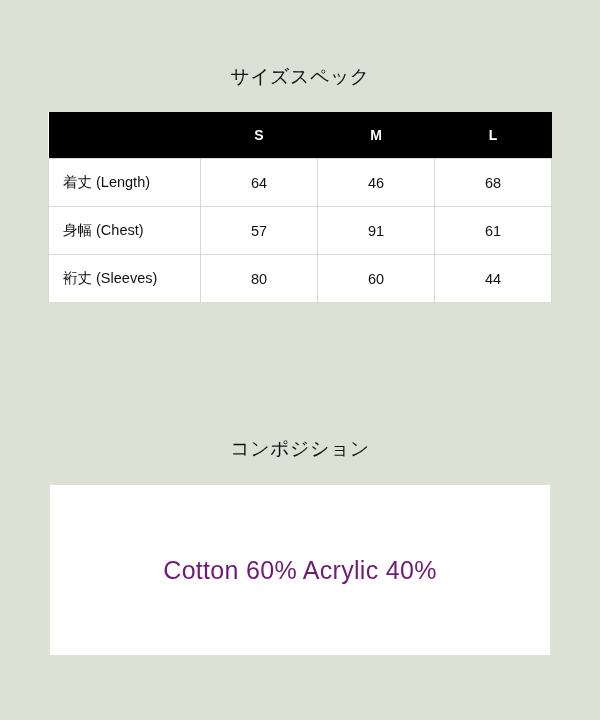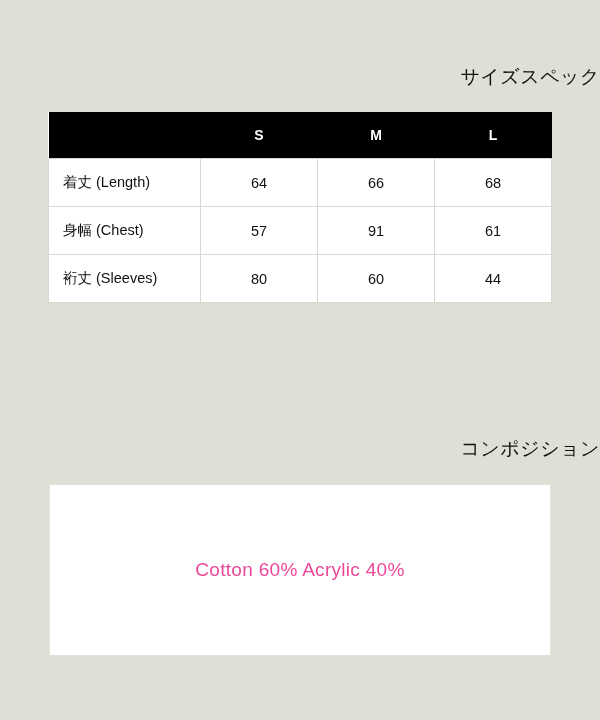--- a/index.html
+++ b/index.html
@@ -16,21 +16,21 @@
   }
 
   .page {
     width: 600px;
     height: 720px;
     position: relative;
     box-sizing: border-box;
   }
 
   .section-title {
-    text-align: right;
+    text-align: center;
     font-size: 19px;
     color: #111111;
     letter-spacing: 0.5px;
   }
 
   
   .size-section {
     position: absolute;
     top: 64px;
     left: 0;
@@ -95,22 +95,22 @@
     height: 172px;
     background: #ffffff;
     border: 1px solid #e2e2dc;
     display: flex;
     align-items: center;
     justify-content: center;
     box-sizing: border-box;
   }
 
   .comp-text {
-    font-size: 19px;
-    color: #ec4899;
+    font-size: 25px;
+    color: #701a75;
     letter-spacing: 0.3px;
   }
 </style>
 </head>
 <body>
 
 <div class="page">
 
   <section class="size-section">
     <div class="section-title">サイズスペック</div>
@@ -122,21 +122,21 @@
             <th class="corner"></th>
             <th>S</th>
             <th>M</th>
             <th>L</th>
           </tr>
         </thead>
         <tbody>
           <tr>
             <td class="rowhead">着丈 (Length)</td>
             <td>64</td>
-            <td>66</td>
+            <td>46</td>
             <td>68</td>
           </tr>
           <tr>
             <td class="rowhead">身幅 (Chest)</td>
             <td>57</td>
             <td>91</td>
             <td>61</td>
           </tr>
           <tr>
             <td class="rowhead">裄丈 (Sleeves)</td>

